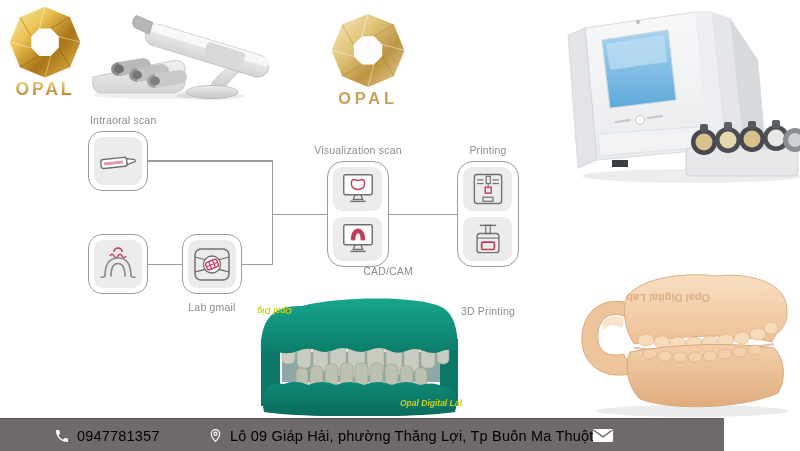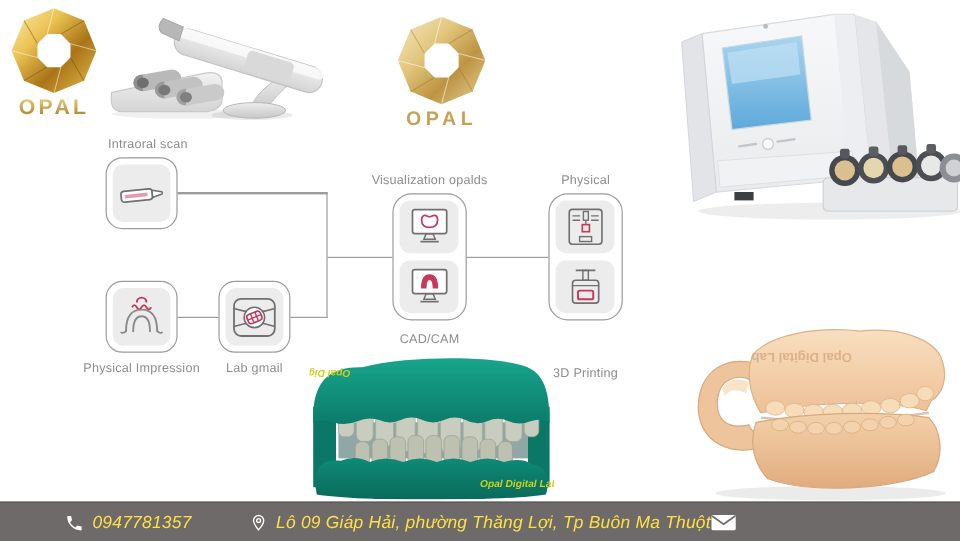--- a/index.html
+++ b/index.html
@@ -26,22 +26,22 @@
     border-radius:16px;box-sizing:border-box;display:flex;flex-direction:column;
     justify-content:space-between;padding:5px;
   }
   .node-tall .tile2{
     width:49px;height:44px;background:#ececec;border-radius:9px;
     display:flex;align-items:center;justify-content:center;
   }
   .conn{position:absolute;background:#9c9c9c;}
   
   .footer{
-    position:absolute;left:0;top:418px;width:800px;height:33px;background:#6e6a69;
-    border-top:1px solid #595655;color:#fde047;font-style:italic;
+    position:absolute;left:0;top:418px;width:724px;height:33px;background:#6e6a69;
+    border-top:1px solid #595655;color:#000000;
   }
   .footer .item{
     position:absolute;top:0;height:33px;display:flex;align-items:center;gap:7px;
     font-size:14.5px;letter-spacing:.2px;white-space:nowrap;
   }
   .wm{font-style:italic;font-weight:bold;}
 </style>
 </head>
 <body>
 
@@ -210,25 +210,24 @@
   <div class="abs" style="left:0;top:0;width:800px;height:330px;">
 
     <div class="conn" style="left:148px;top:160px;width:125px;height:1.6px;"></div>
     <div class="conn" style="left:271.5px;top:160px;width:1.6px;height:105px;"></div>
     <div class="conn" style="left:148px;top:263.5px;width:34px;height:1.6px;"></div>
     <div class="conn" style="left:242px;top:263.5px;width:31px;height:1.6px;"></div>
     <div class="conn" style="left:273px;top:213.5px;width:54px;height:1.6px;"></div>
     <div class="conn" style="left:389px;top:213.5px;width:68px;height:1.6px;"></div>
 
     <div class="wf-label" style="left:90px;top:114px;text-align:right;">Intraoral scan</div>
-    <div class="wf-label" style="left:48px;top:301px;width:140px;">Physical Impression</div>
     <div class="wf-label" style="left:172px;top:301px;width:80px;">Lab gmail</div>
-    <div class="wf-label" style="left:303px;top:144px;width:110px;">Visualization opalds</div>
-    <div class="wf-label" style="left:303px;top:277px;width:110px;">CAD/CAM</div>
-    <div class="wf-label" style="left:433px;top:144px;width:110px;">Physical</div>
+    <div class="wf-label" style="left:303px;top:144px;width:110px;">Visualization scan</div>
+    <div class="wf-label" style="left:303px;top:265px;width:110px;text-align:right;">CAD/CAM</div>
+    <div class="wf-label" style="left:433px;top:144px;width:110px;">Printing</div>
     <div class="wf-label" style="left:433px;top:277px;width:110px;margin-top:28px;">3D Printing</div>
 
     <div class="node" style="left:88px;top:131px;width:60px;height:60px;">
       <div class="tile">
         <svg width="44" height="44" viewBox="0 0 44 44">
           <g transform="rotate(-6 22 24)">
             <rect x="5" y="19" width="26" height="9" rx="2.5" fill="#fff" stroke="#707070" stroke-width="1.4"></rect>
             <line x1="8" y1="23.5" x2="27" y2="23.5" stroke="#e39aad" stroke-width="3"></line>
             <path d="M31,20.5 L39,22.5 Q40,23.5 39,24.5 L31,26.5 Z" fill="#fff" stroke="#707070" stroke-width="1.3"></path>
           </g>

